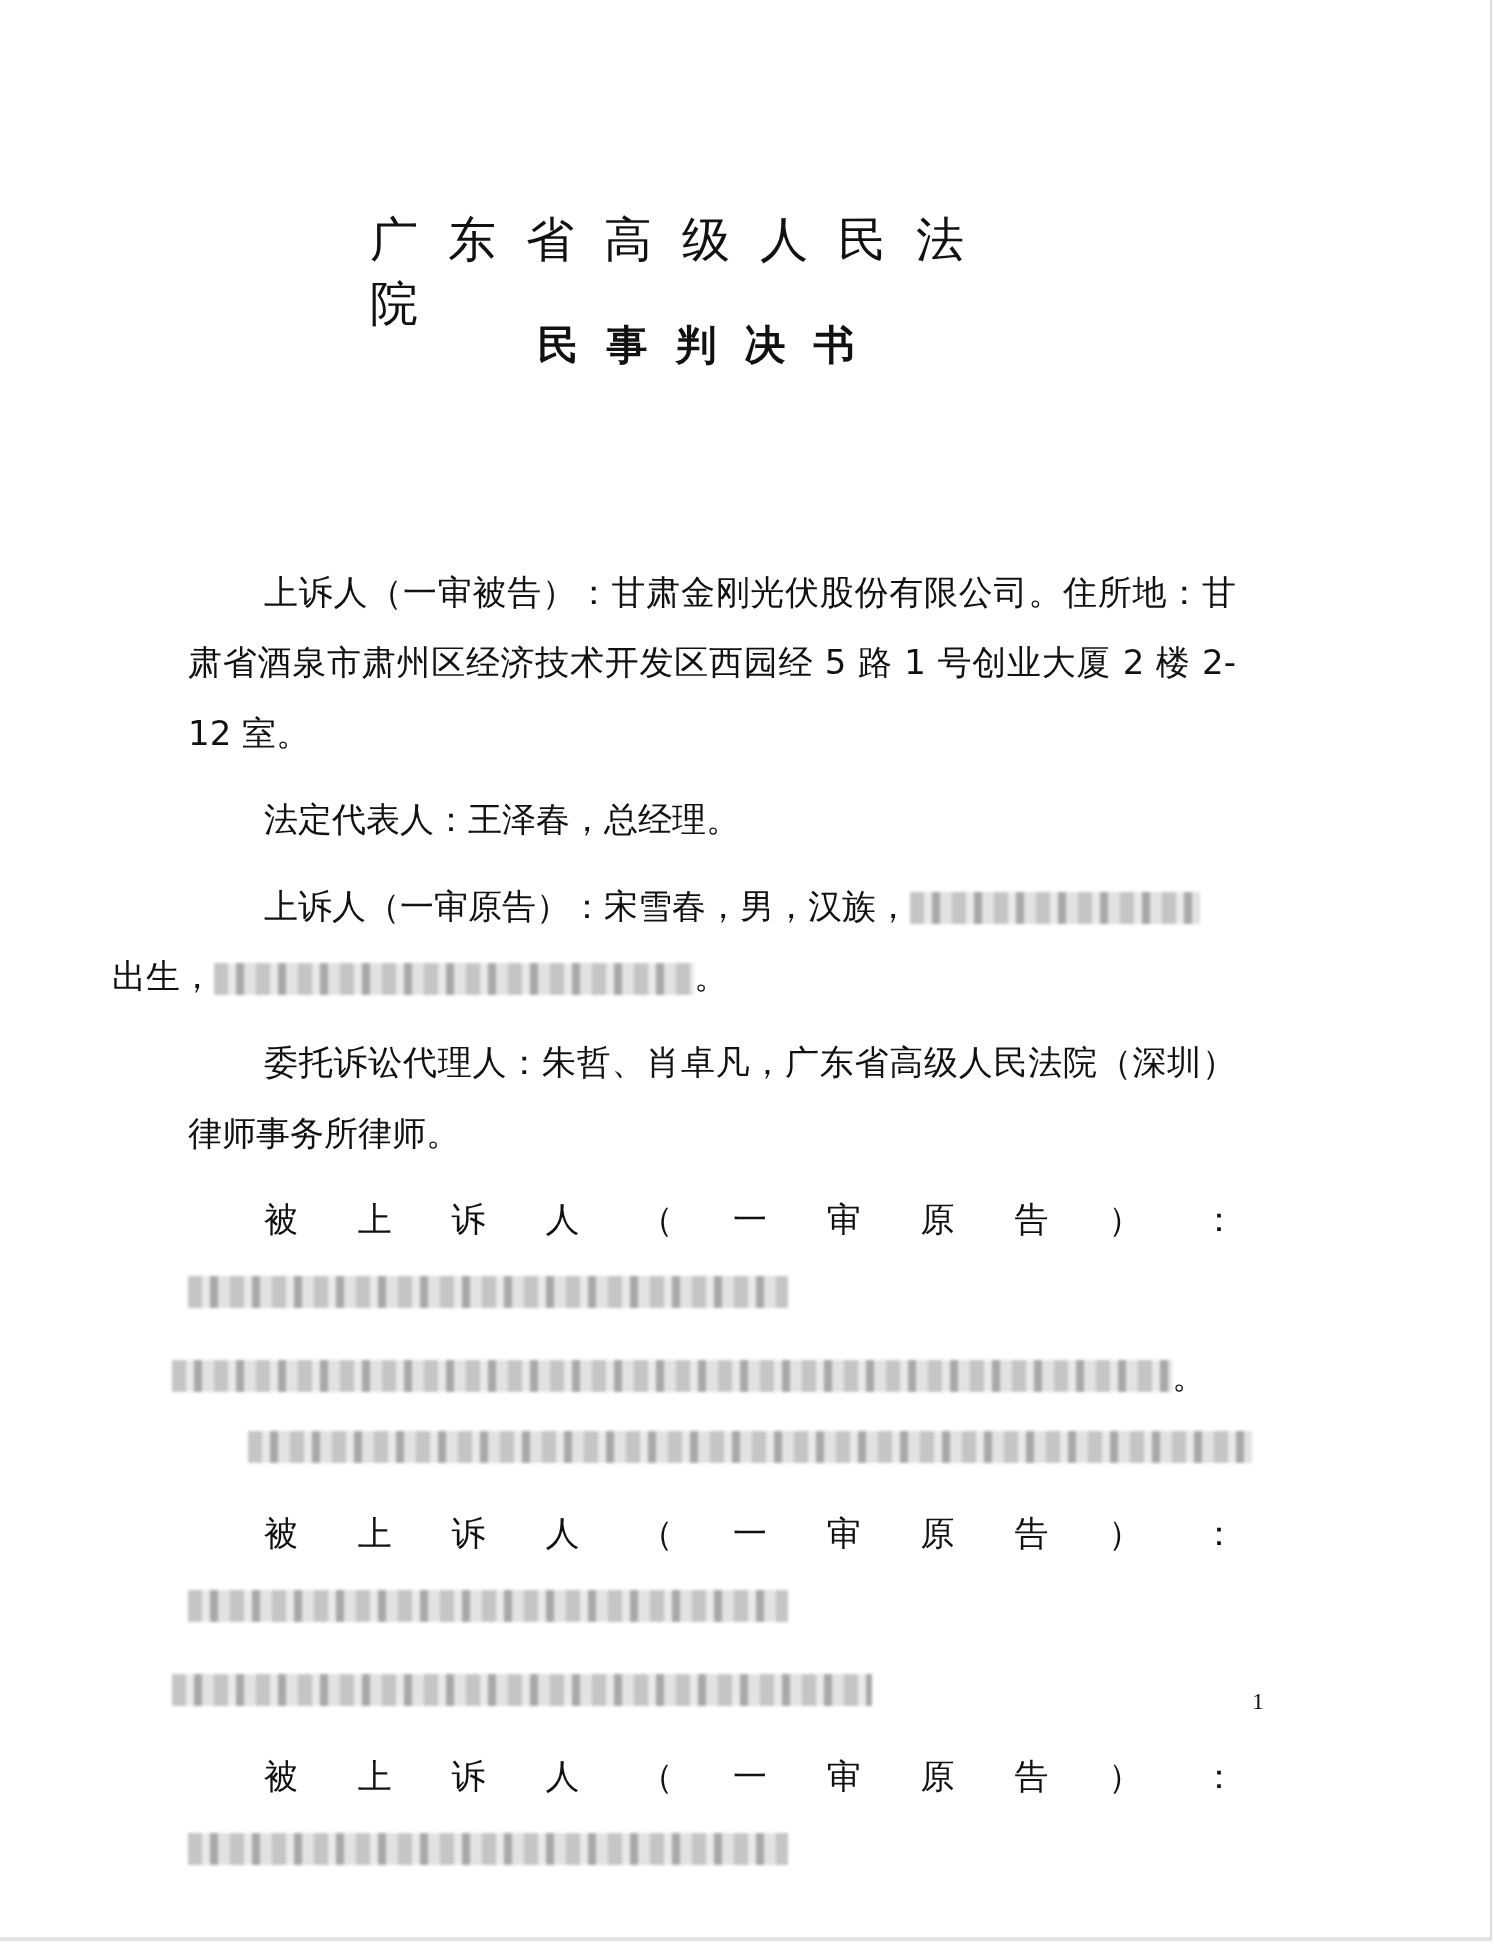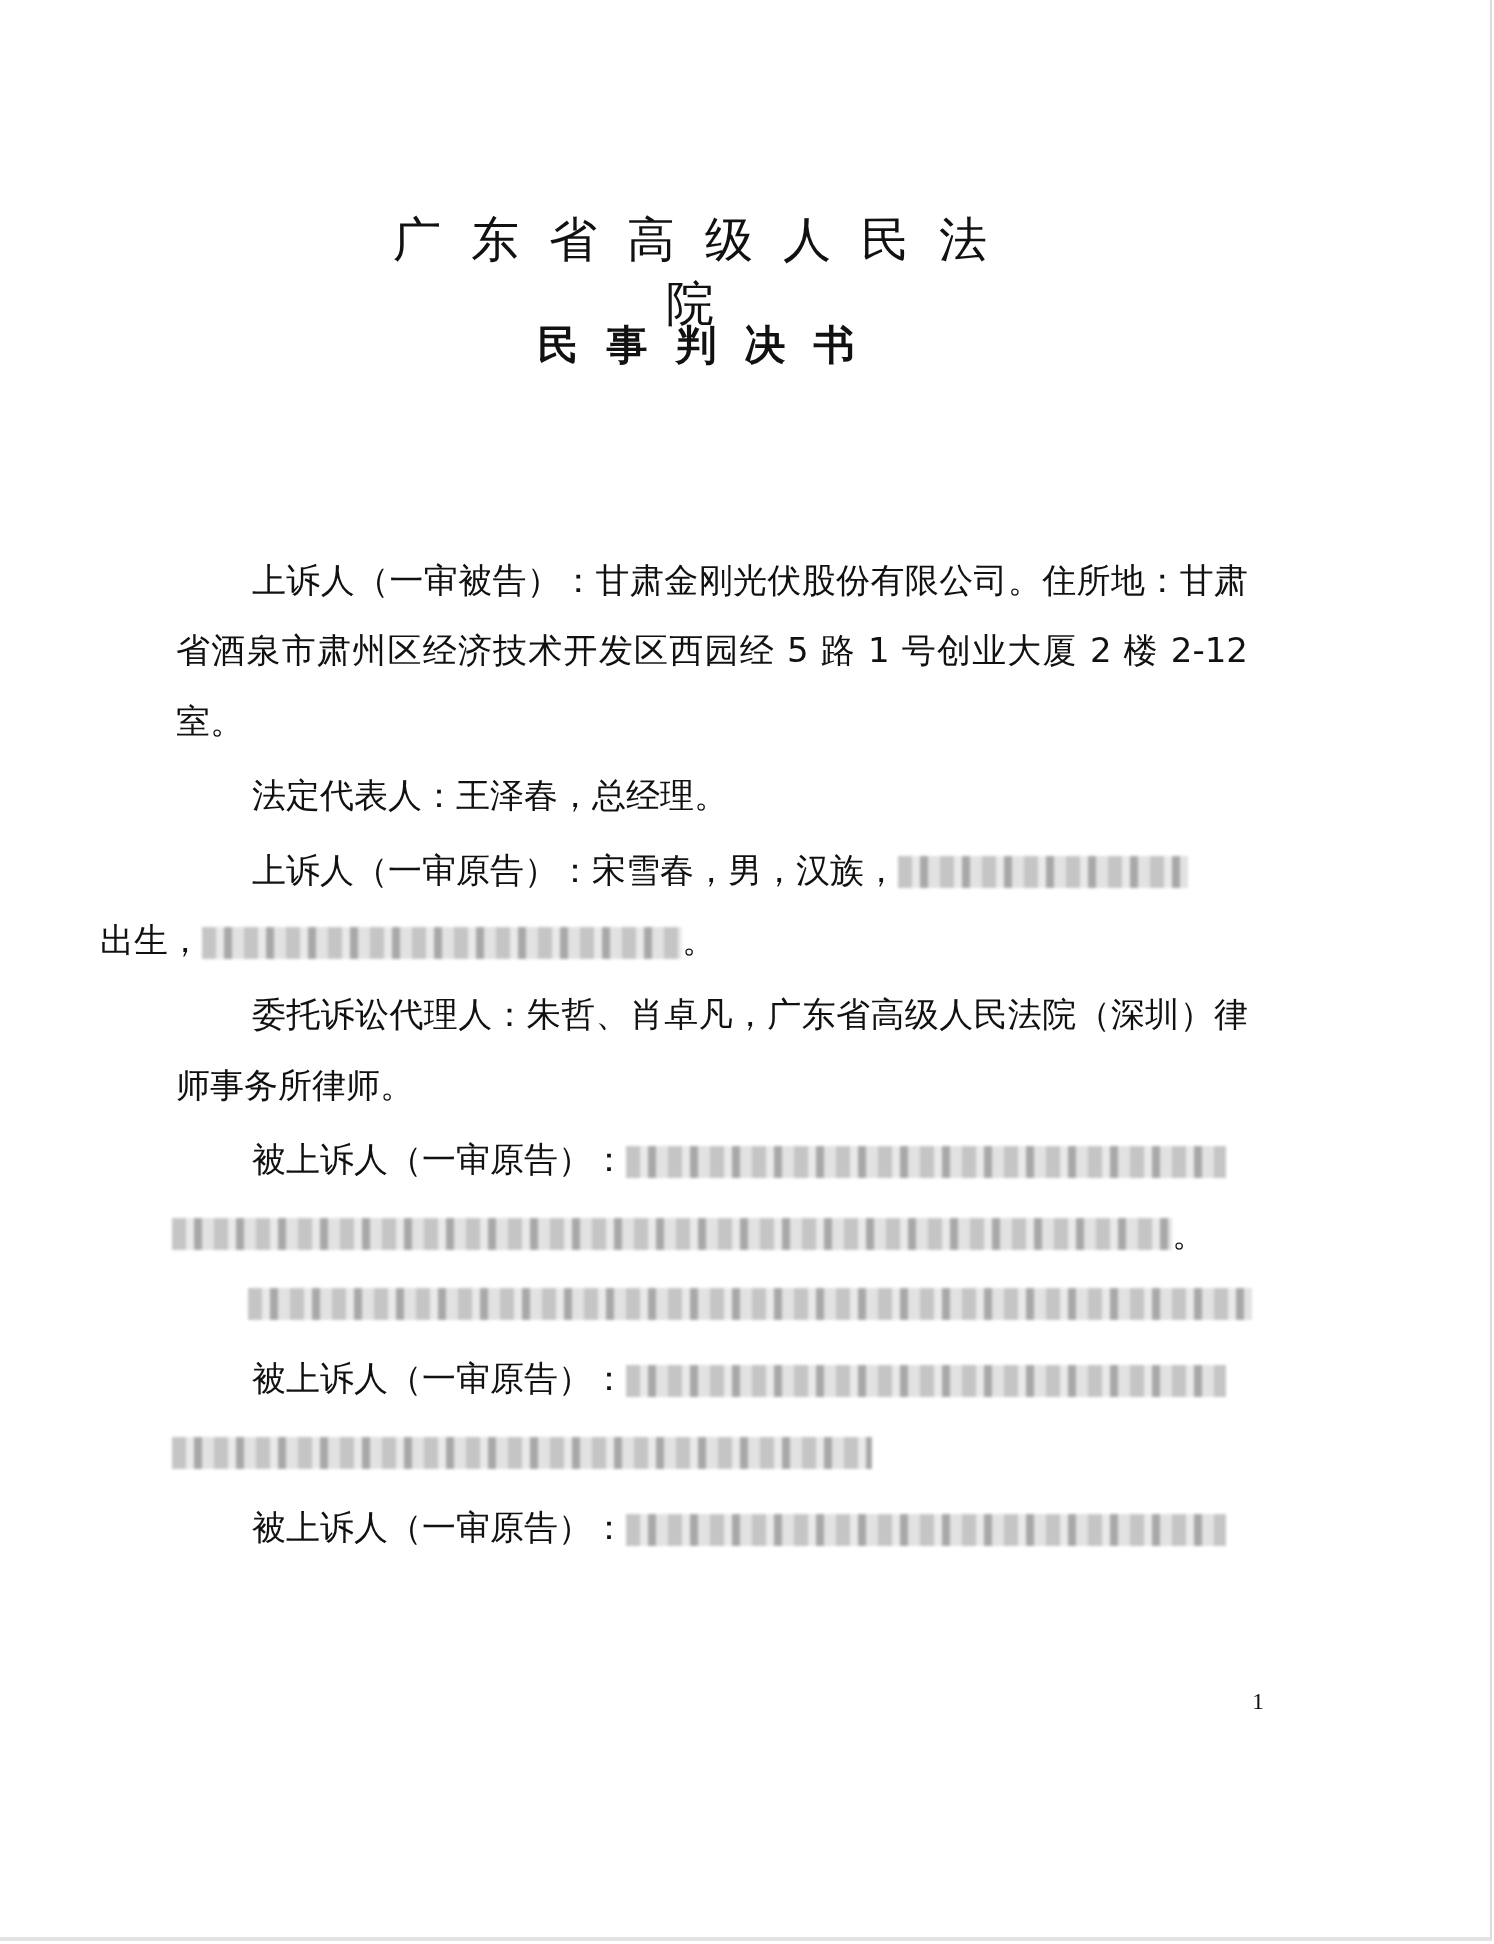--- a/index.html
+++ b/index.html
@@ -1,27 +1,27 @@
 <!DOCTYPE html>
 <html><head>
 <meta charset="utf-8">
 <style>
   html, body { margin:0; padding:0; }
   body { width:1494px; height:1944px; background:#fff; position:relative; overflow:hidden;
          font-family:"DejaVu Serif", serif; color:#111; }
   .page { position:absolute; left:0; top:0; width:1490px; height:1937px; background:#fff;
           border-right:2px solid #dcdcdc; border-bottom:4px solid #e2e2e2; }
-  .title1 { position:absolute; left:370px; top:208px; width:670px; text-align:center;
+  .title1 { position:absolute; left:370px; top:208px; width:670px; text-align:left;
             font-size:48px; letter-spacing:30px; font-family:"DejaVu Serif", serif; }
   .title2 { position:absolute; left:520px; top:318px; width:380px; text-align:center;
             font-size:41px; letter-spacing:28px; font-weight:bold; font-family:"DejaVu Serif", serif; }
   .caseno { position:absolute; right:243px; top:478px; font-size:34px; font-family:"Liberation Serif", serif; }
   .body { position:absolute; left:172px; top:541px; width:1080px; font-size:34px; line-height:70.4px;
           font-family:"DejaVu Sans", sans-serif; }
-  .para { text-indent:76px; margin:4px; text-align:justify; }
+  .para { text-indent:76px; margin:16px; text-align:justify; }
   .blur { display:inline-block; height:32px; vertical-align:middle;
           background:repeating-linear-gradient(90deg,#bbb 0 14px,#e6e6e6 14px 22px,#999 22px 30px,#ddd 30px 42px);
           filter:blur(1.5px); opacity:.85; }
   .pageno { position:absolute; left:1252px; top:1688px; font-size:24px; font-family:"Liberation Serif", serif; }
 </style>
 </head>
 <body>
 
 <div class="page">
   <div class="title1">广东省高级人民法院</div>

